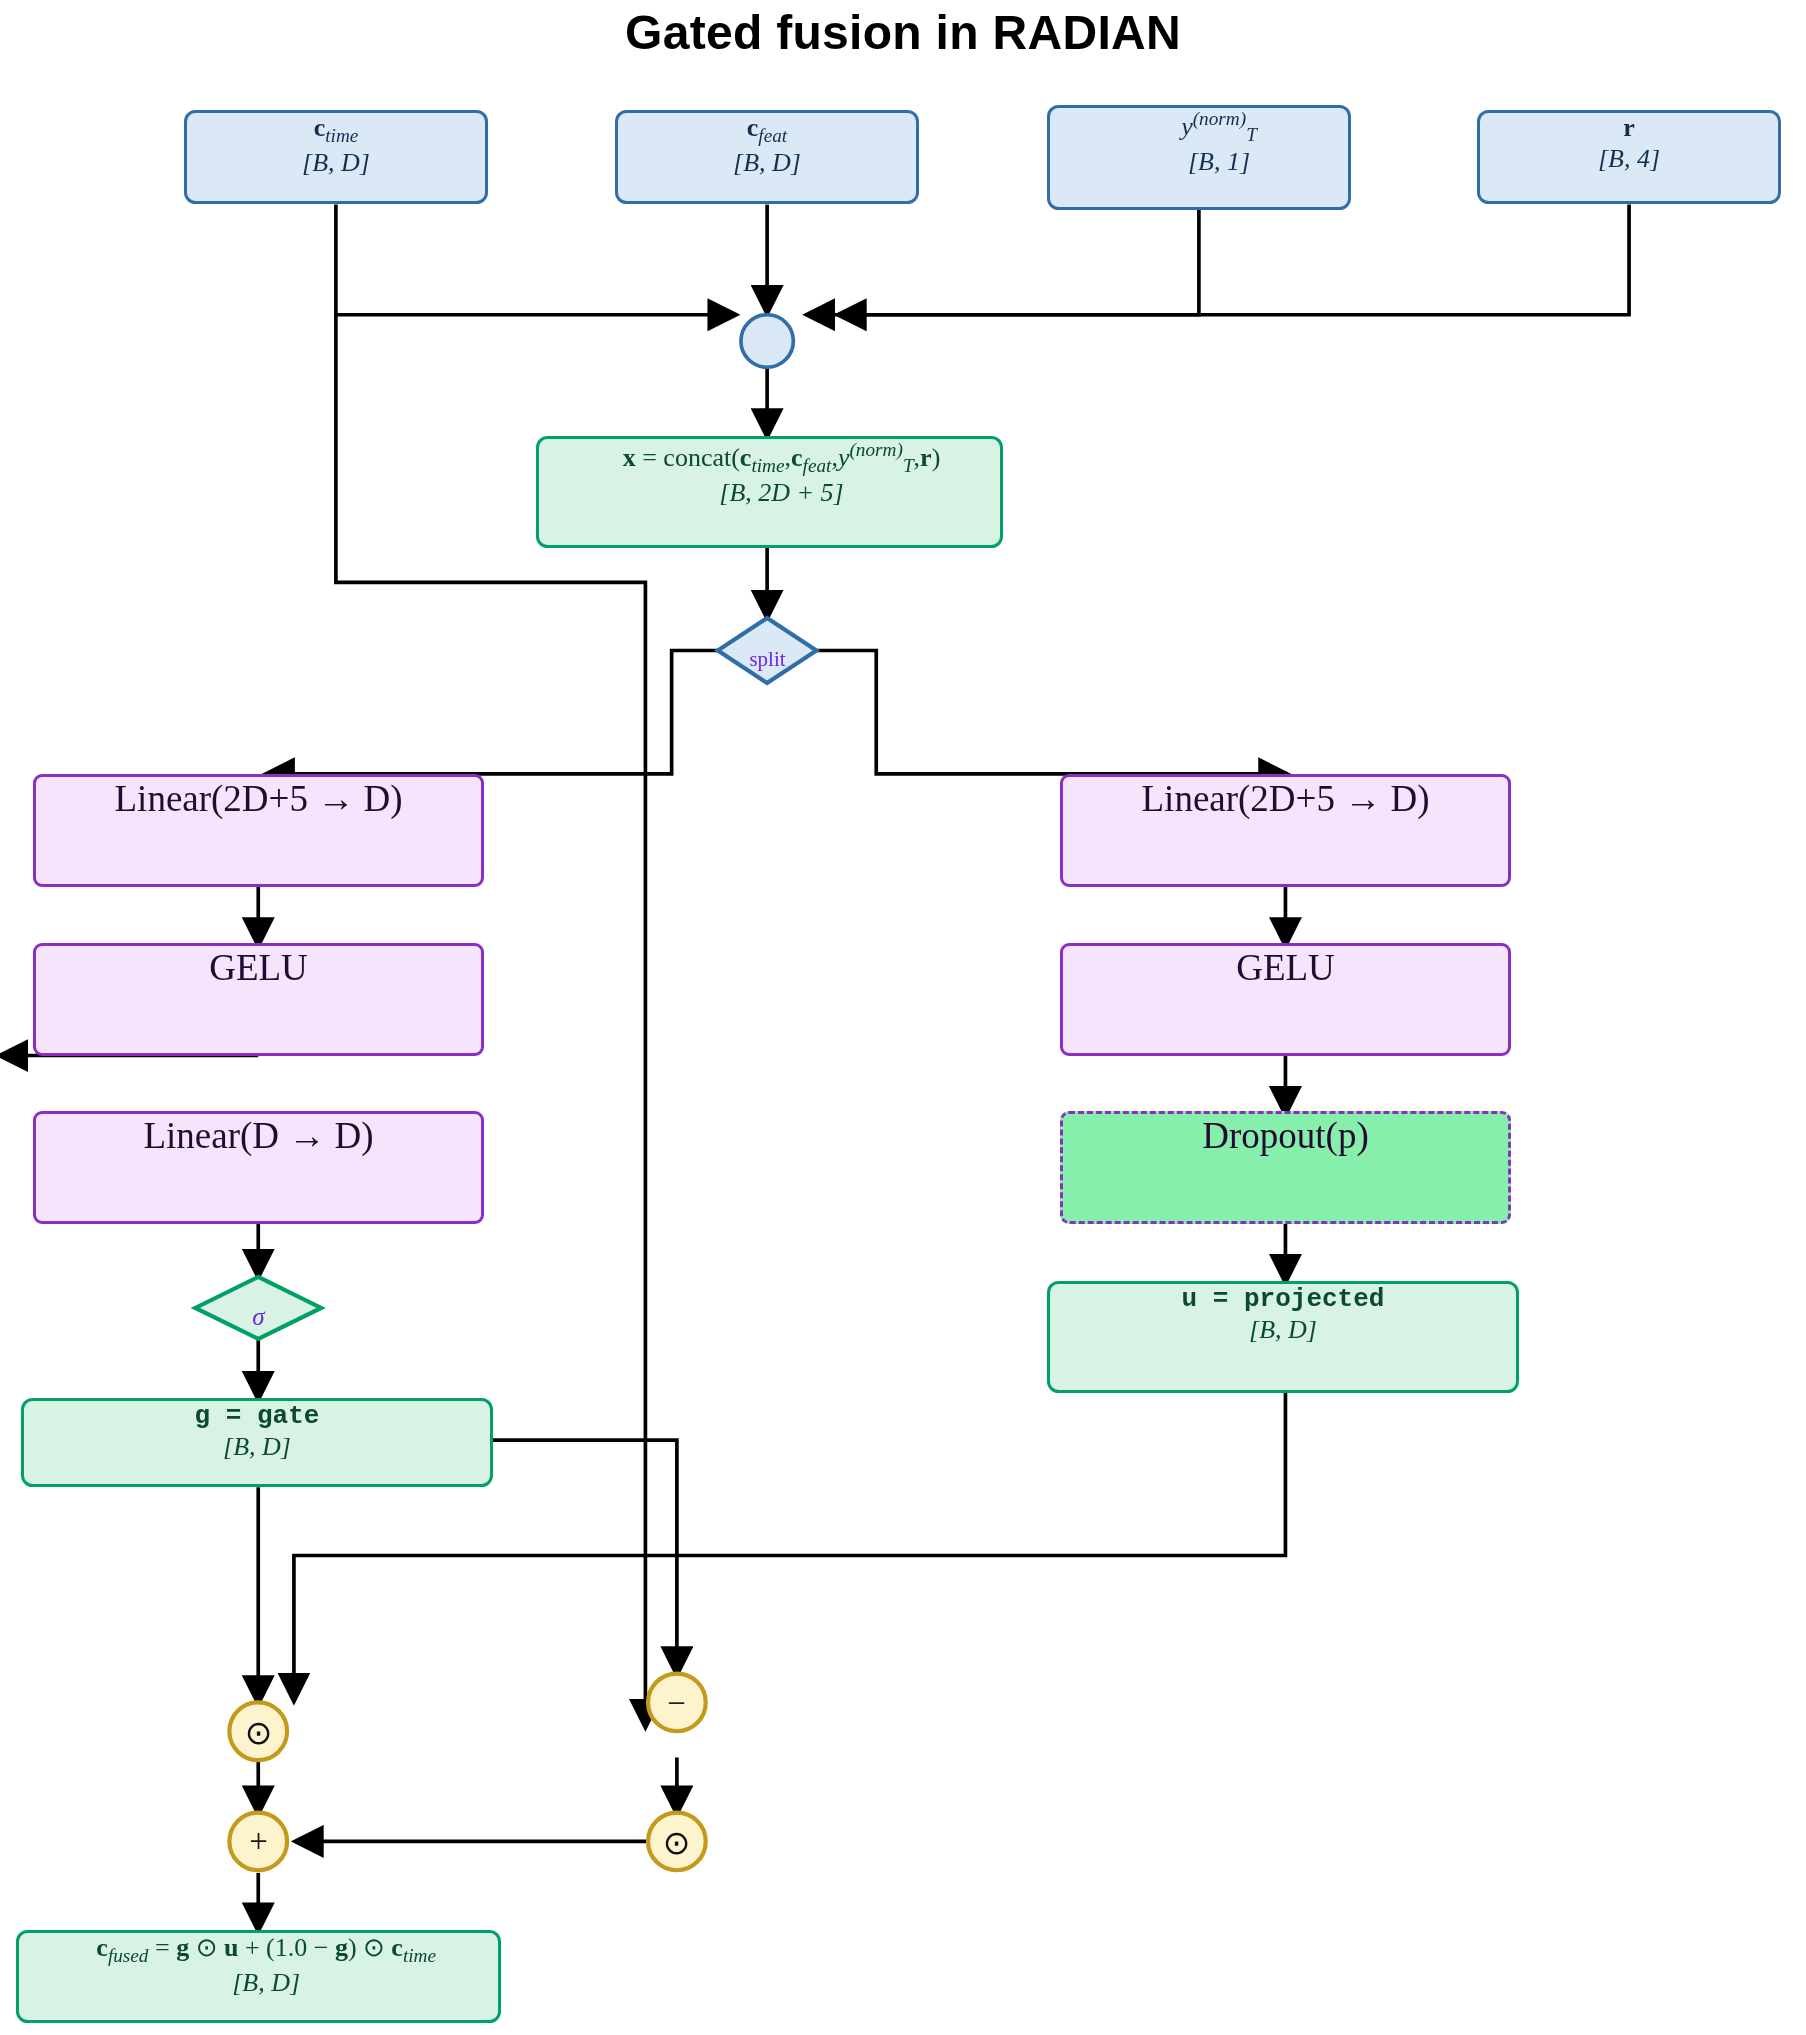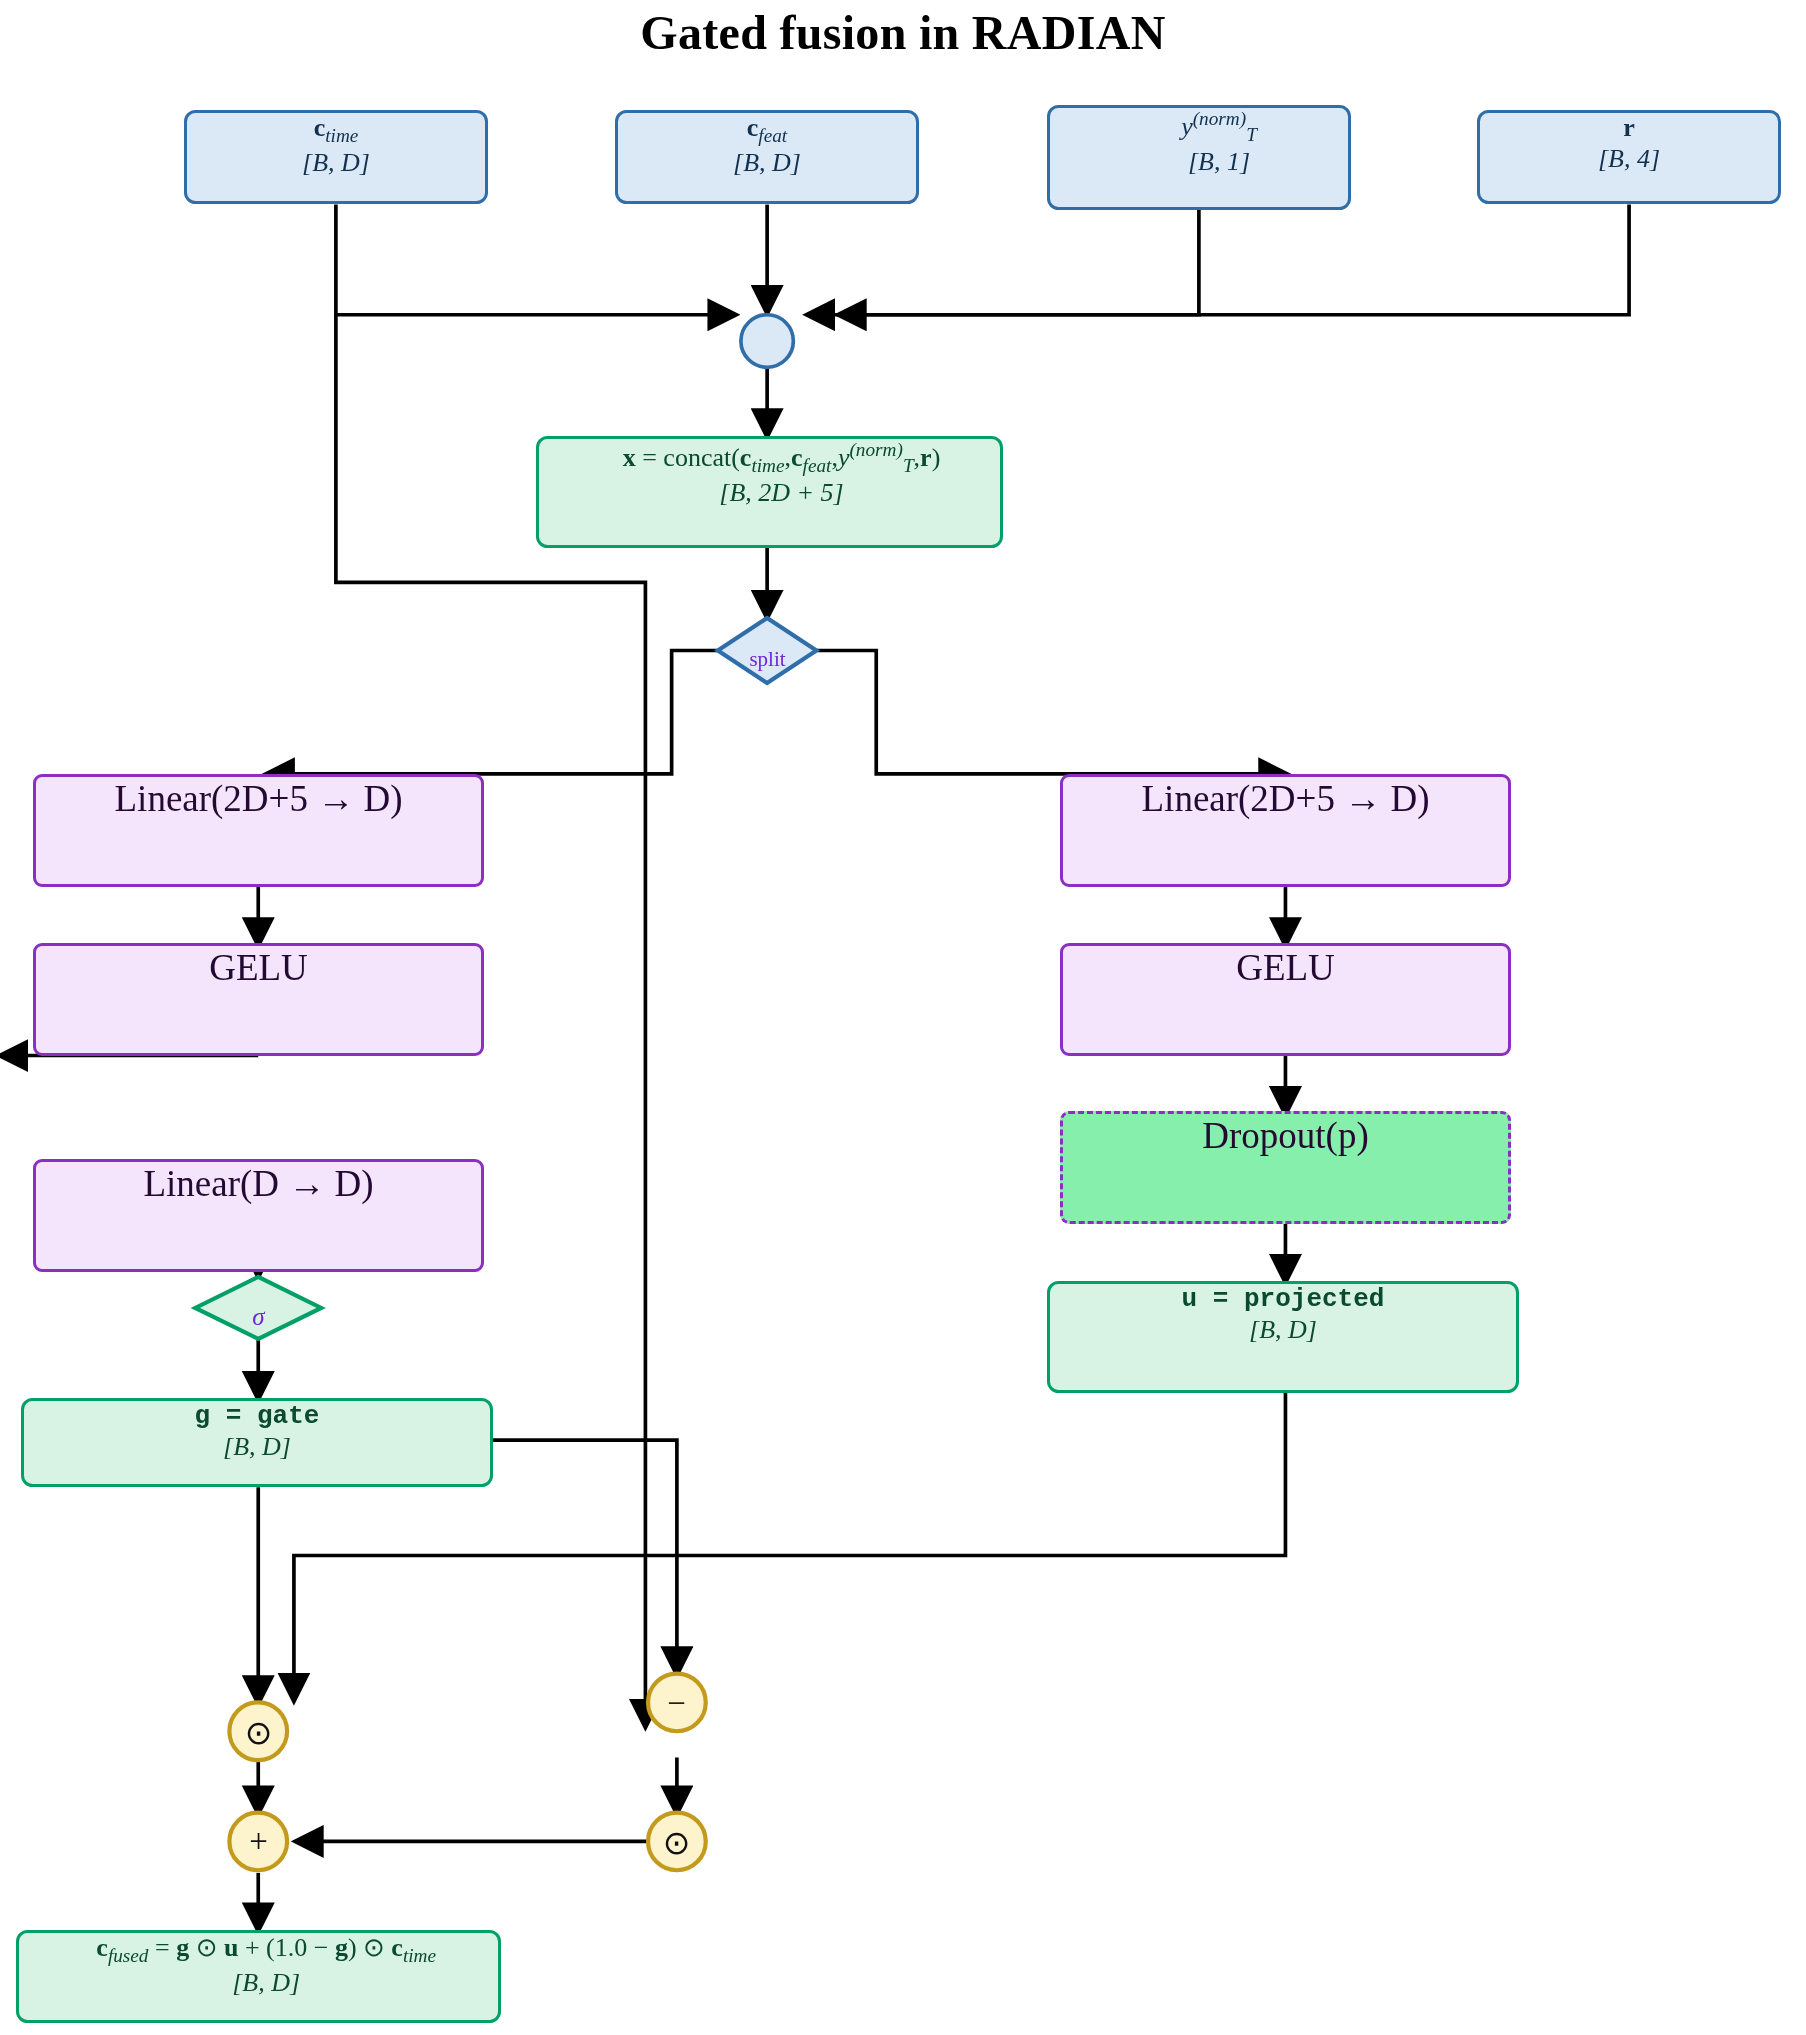--- a/index.html
+++ b/index.html
@@ -2,21 +2,21 @@
 <html style="font-size:8.4px"><head>
 <meta charset="utf-8">
 <style>
   html,body{margin:0;padding:0;background:#ffffff;}
   body{font-family:"Liberation Serif", serif;}
   #root{position:relative;width:1806px;height:2035px;background:#fff;overflow:hidden;}
   svg{position:absolute;left:0;top:0;width:1806px;height:2035px;}
 
   .title{
     position:absolute;width:100%;top:5.2px;left:0;text-align:center;
-    font-family:Liberation Serif, serif;font-weight:bold;font-size:48px;
+    font-family:Liberation Sans, sans-serif;font-weight:bold;font-size:48px;
     color:#000;letter-spacing:0.3px;
   }
 
   .node{
     position:absolute;box-sizing:border-box;display:flex;flex-direction:column;
     align-items:center;justify-content:flex-start;text-align:center;line-height:1.18;
     font-family:"Liberation Serif", serif;
   }
   .node .l1{display:block;}
   .node .l2{display:block;}
@@ -161,21 +161,21 @@
   <div class="diamond-label" style="left:715px;top:634px;width:105px;height:34px;font-size:21px;">split</div>
 
   <div class="diamond-label" style="left:206px;top:1291px;width:105px;height:35px;font-size:25px;font-style:italic;">σ</div>
 
   <div class="node purple-box" style="left:33px;top:774px;width:451px;height:113px;">
     <span>Linear(2D+5 → D)</span>
   </div>
   <div class="node purple-box" style="left:33px;top:943px;width:451px;height:113px;">
     <span>GELU</span>
   </div>
-  <div class="node purple-box" style="left:33px;top:1111px;width:451px;height:113px;margin-top:48px;">
+  <div class="node purple-box" style="left:33px;top:1111px;width:451px;height:113px;">
     <span>Linear(D → D)</span>
   </div>
 
   <div class="node green-box" style="left:21px;top:1398px;width:472px;height:89px;">
     <span class="l1 mono bf">g = gate</span>
     <span class="l2 dims">[B, D]</span>
   </div>
 
   <div class="node purple-box" style="left:1060px;top:774px;width:451px;height:113px;">
     <span>Linear(2D+5 → D)</span>

